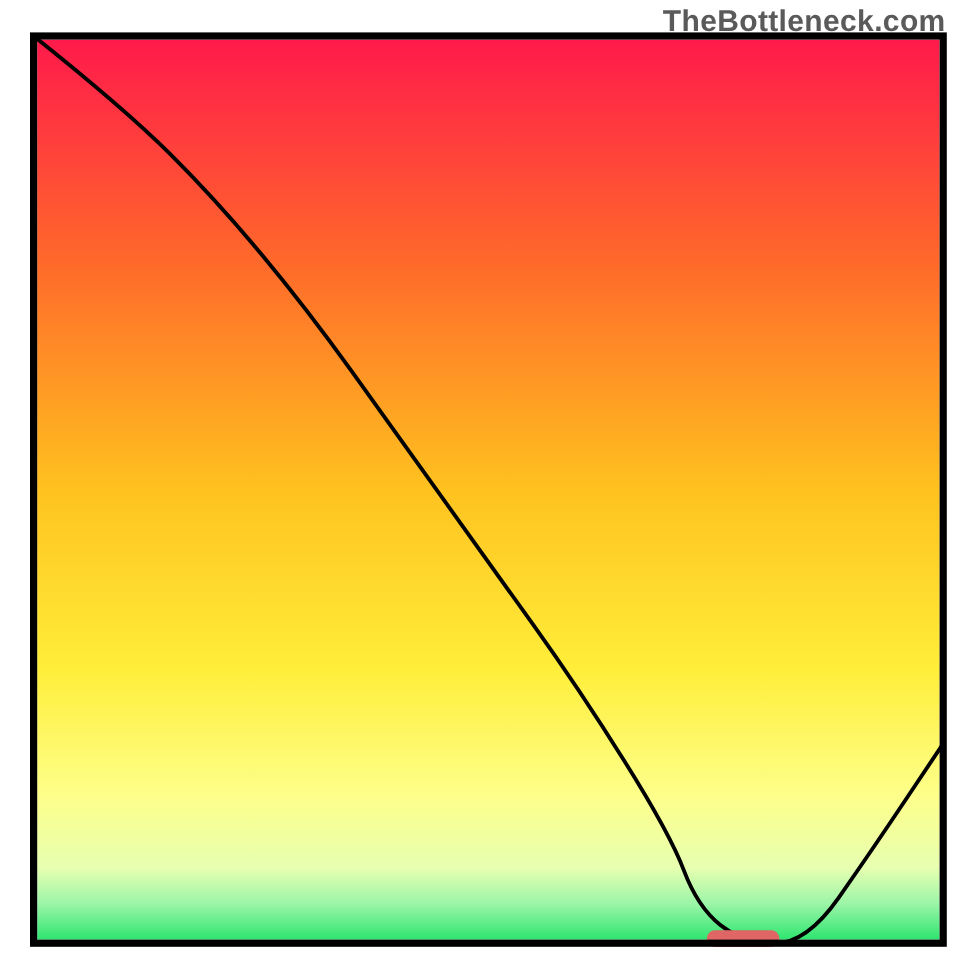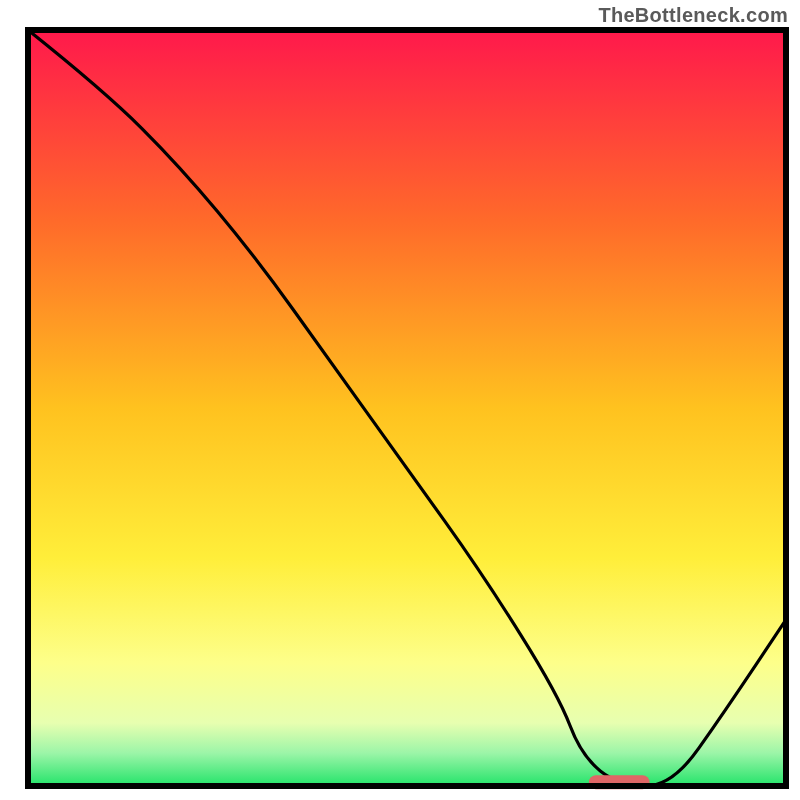--- a/index.html
+++ b/index.html
@@ -3,21 +3,21 @@
 <meta charset="utf-8">
 <style>
   * { margin: 0; padding: 0; box-sizing: border-box; }
   html, body { width: 800px; height: 800px; overflow: hidden; background: #fff; }
   .container { width: 800px; height: 800px; position: relative; }
   .watermark {
     position: absolute;
     top: 4px;
     right: 12px;
     font-family: Arial, Helvetica, sans-serif;
-    font-size: 20px;
+    font-size: 25px;
     font-weight: bold;
     color: #5a5a5a;
     letter-spacing: 0.3px;
   }
   svg { display: block; }
 </style>
 </head>
 <body>
 
 <div class="container">

